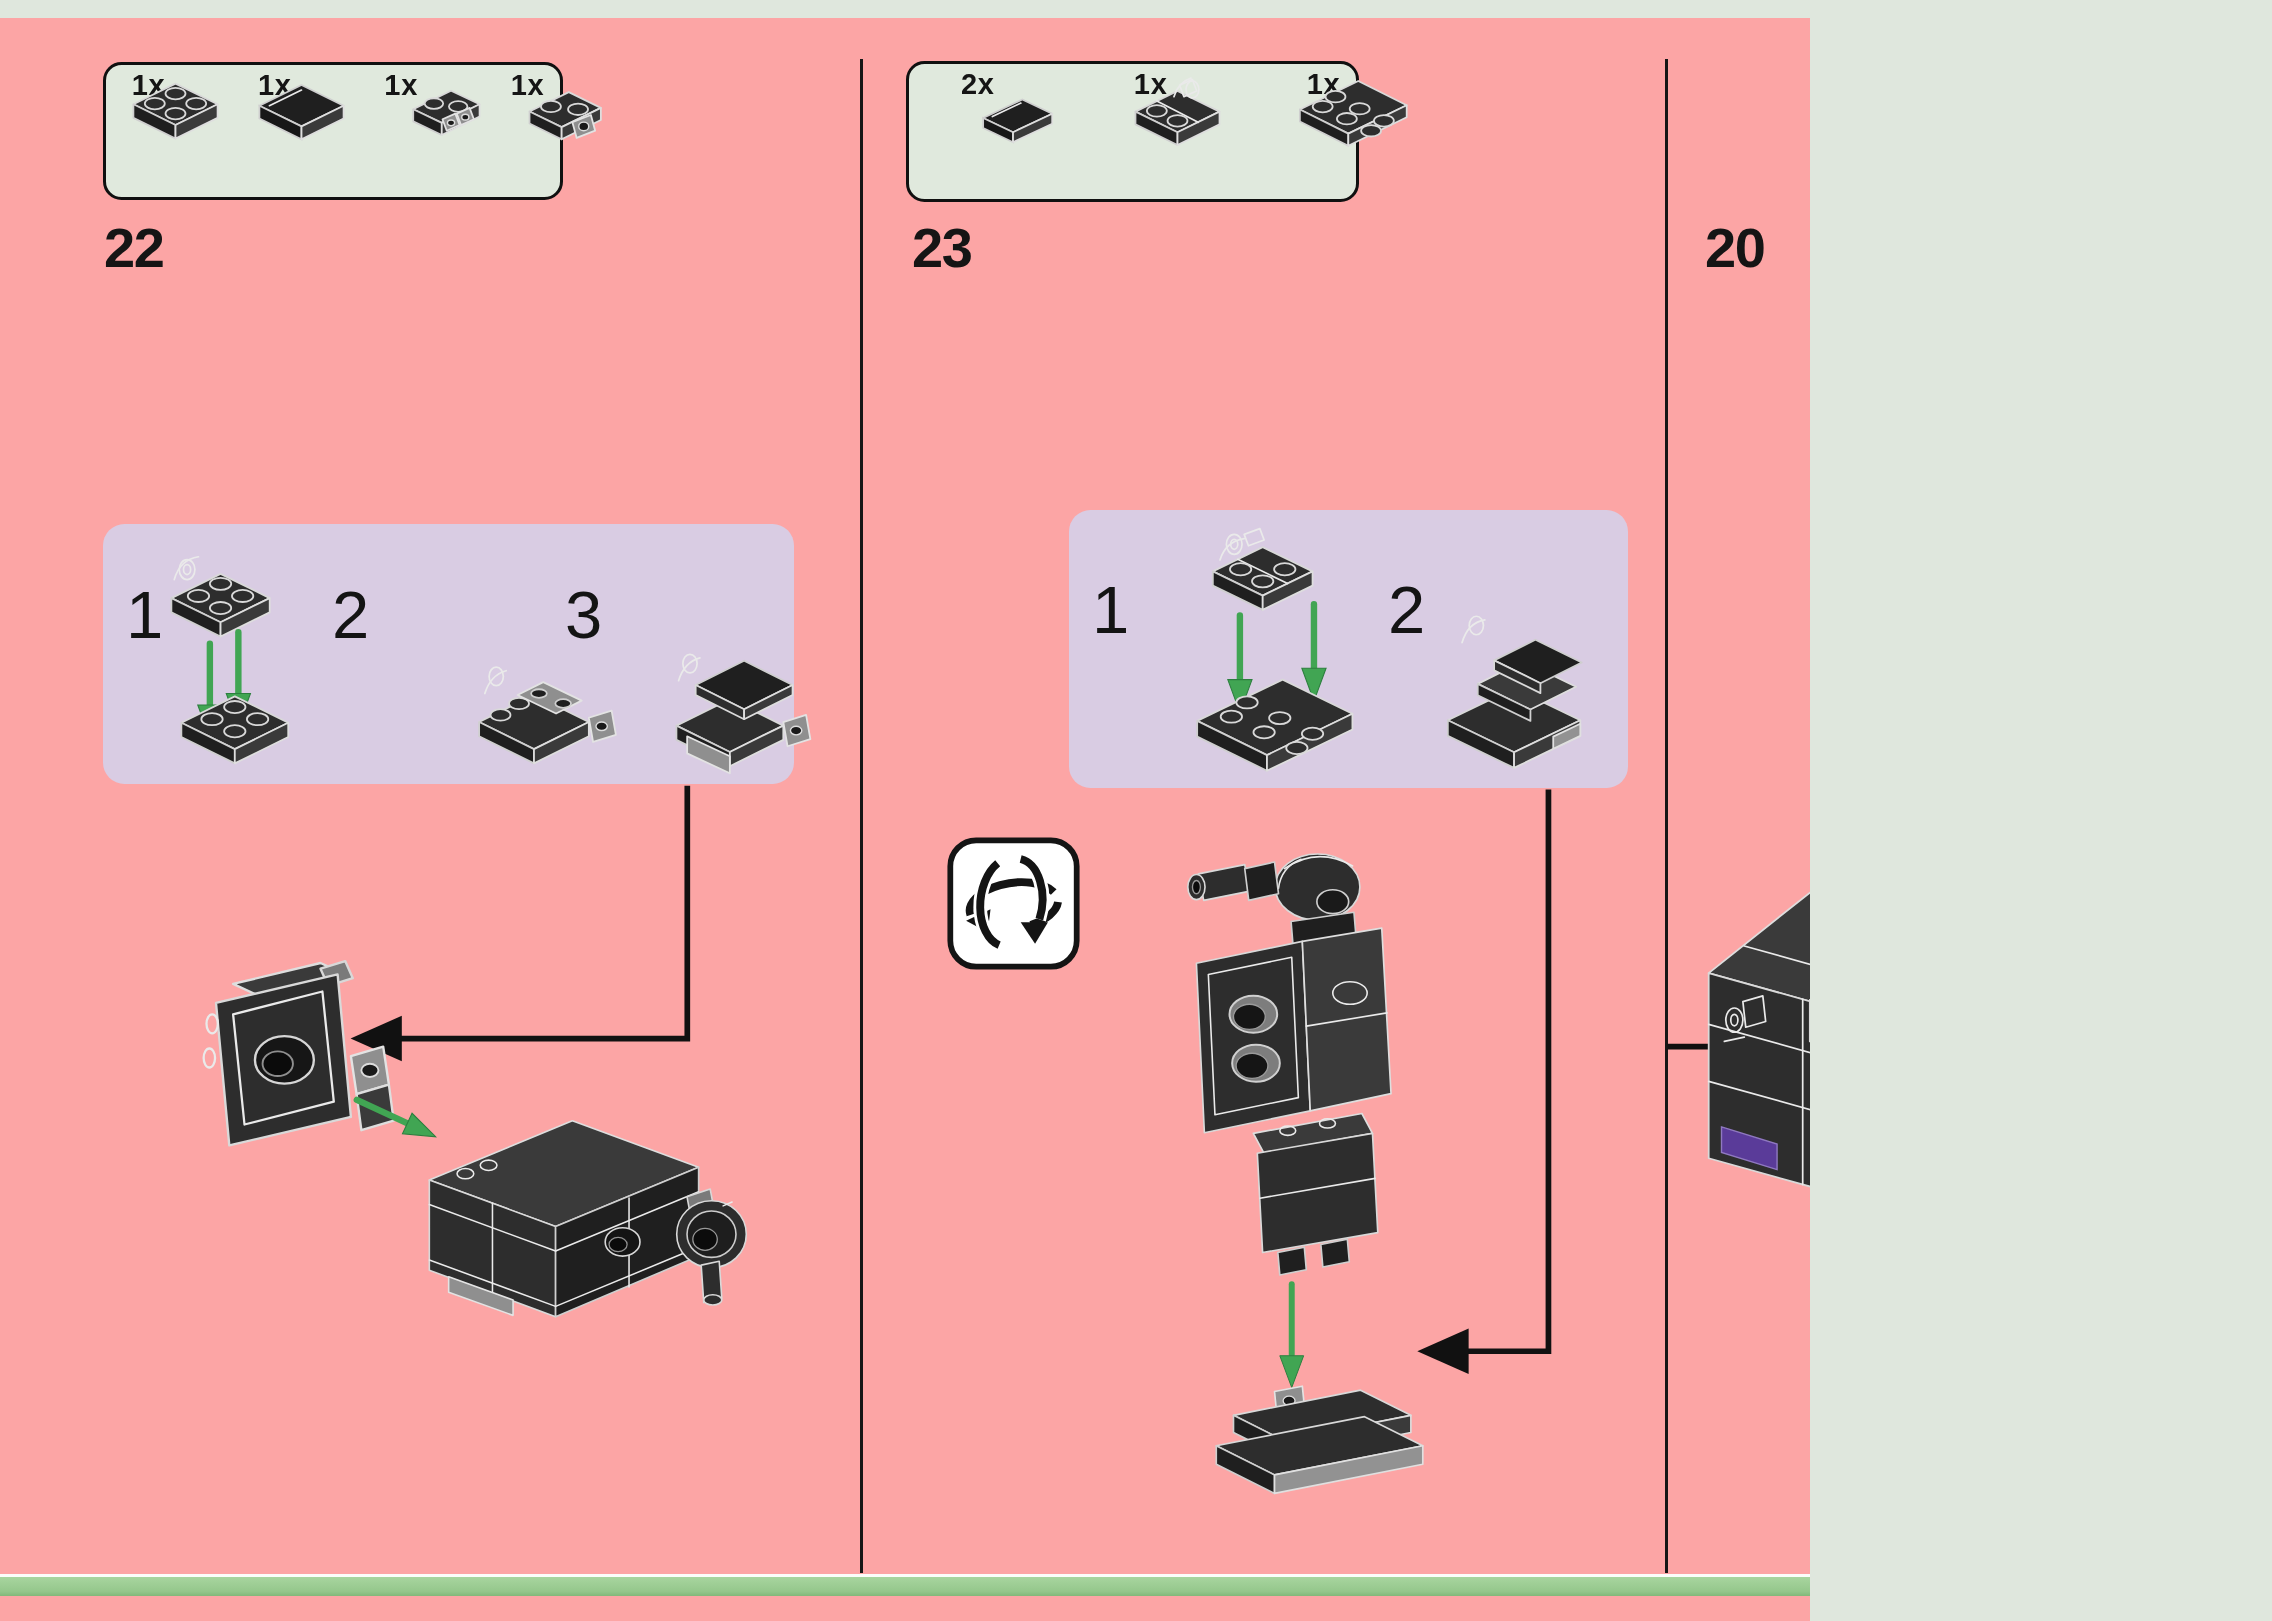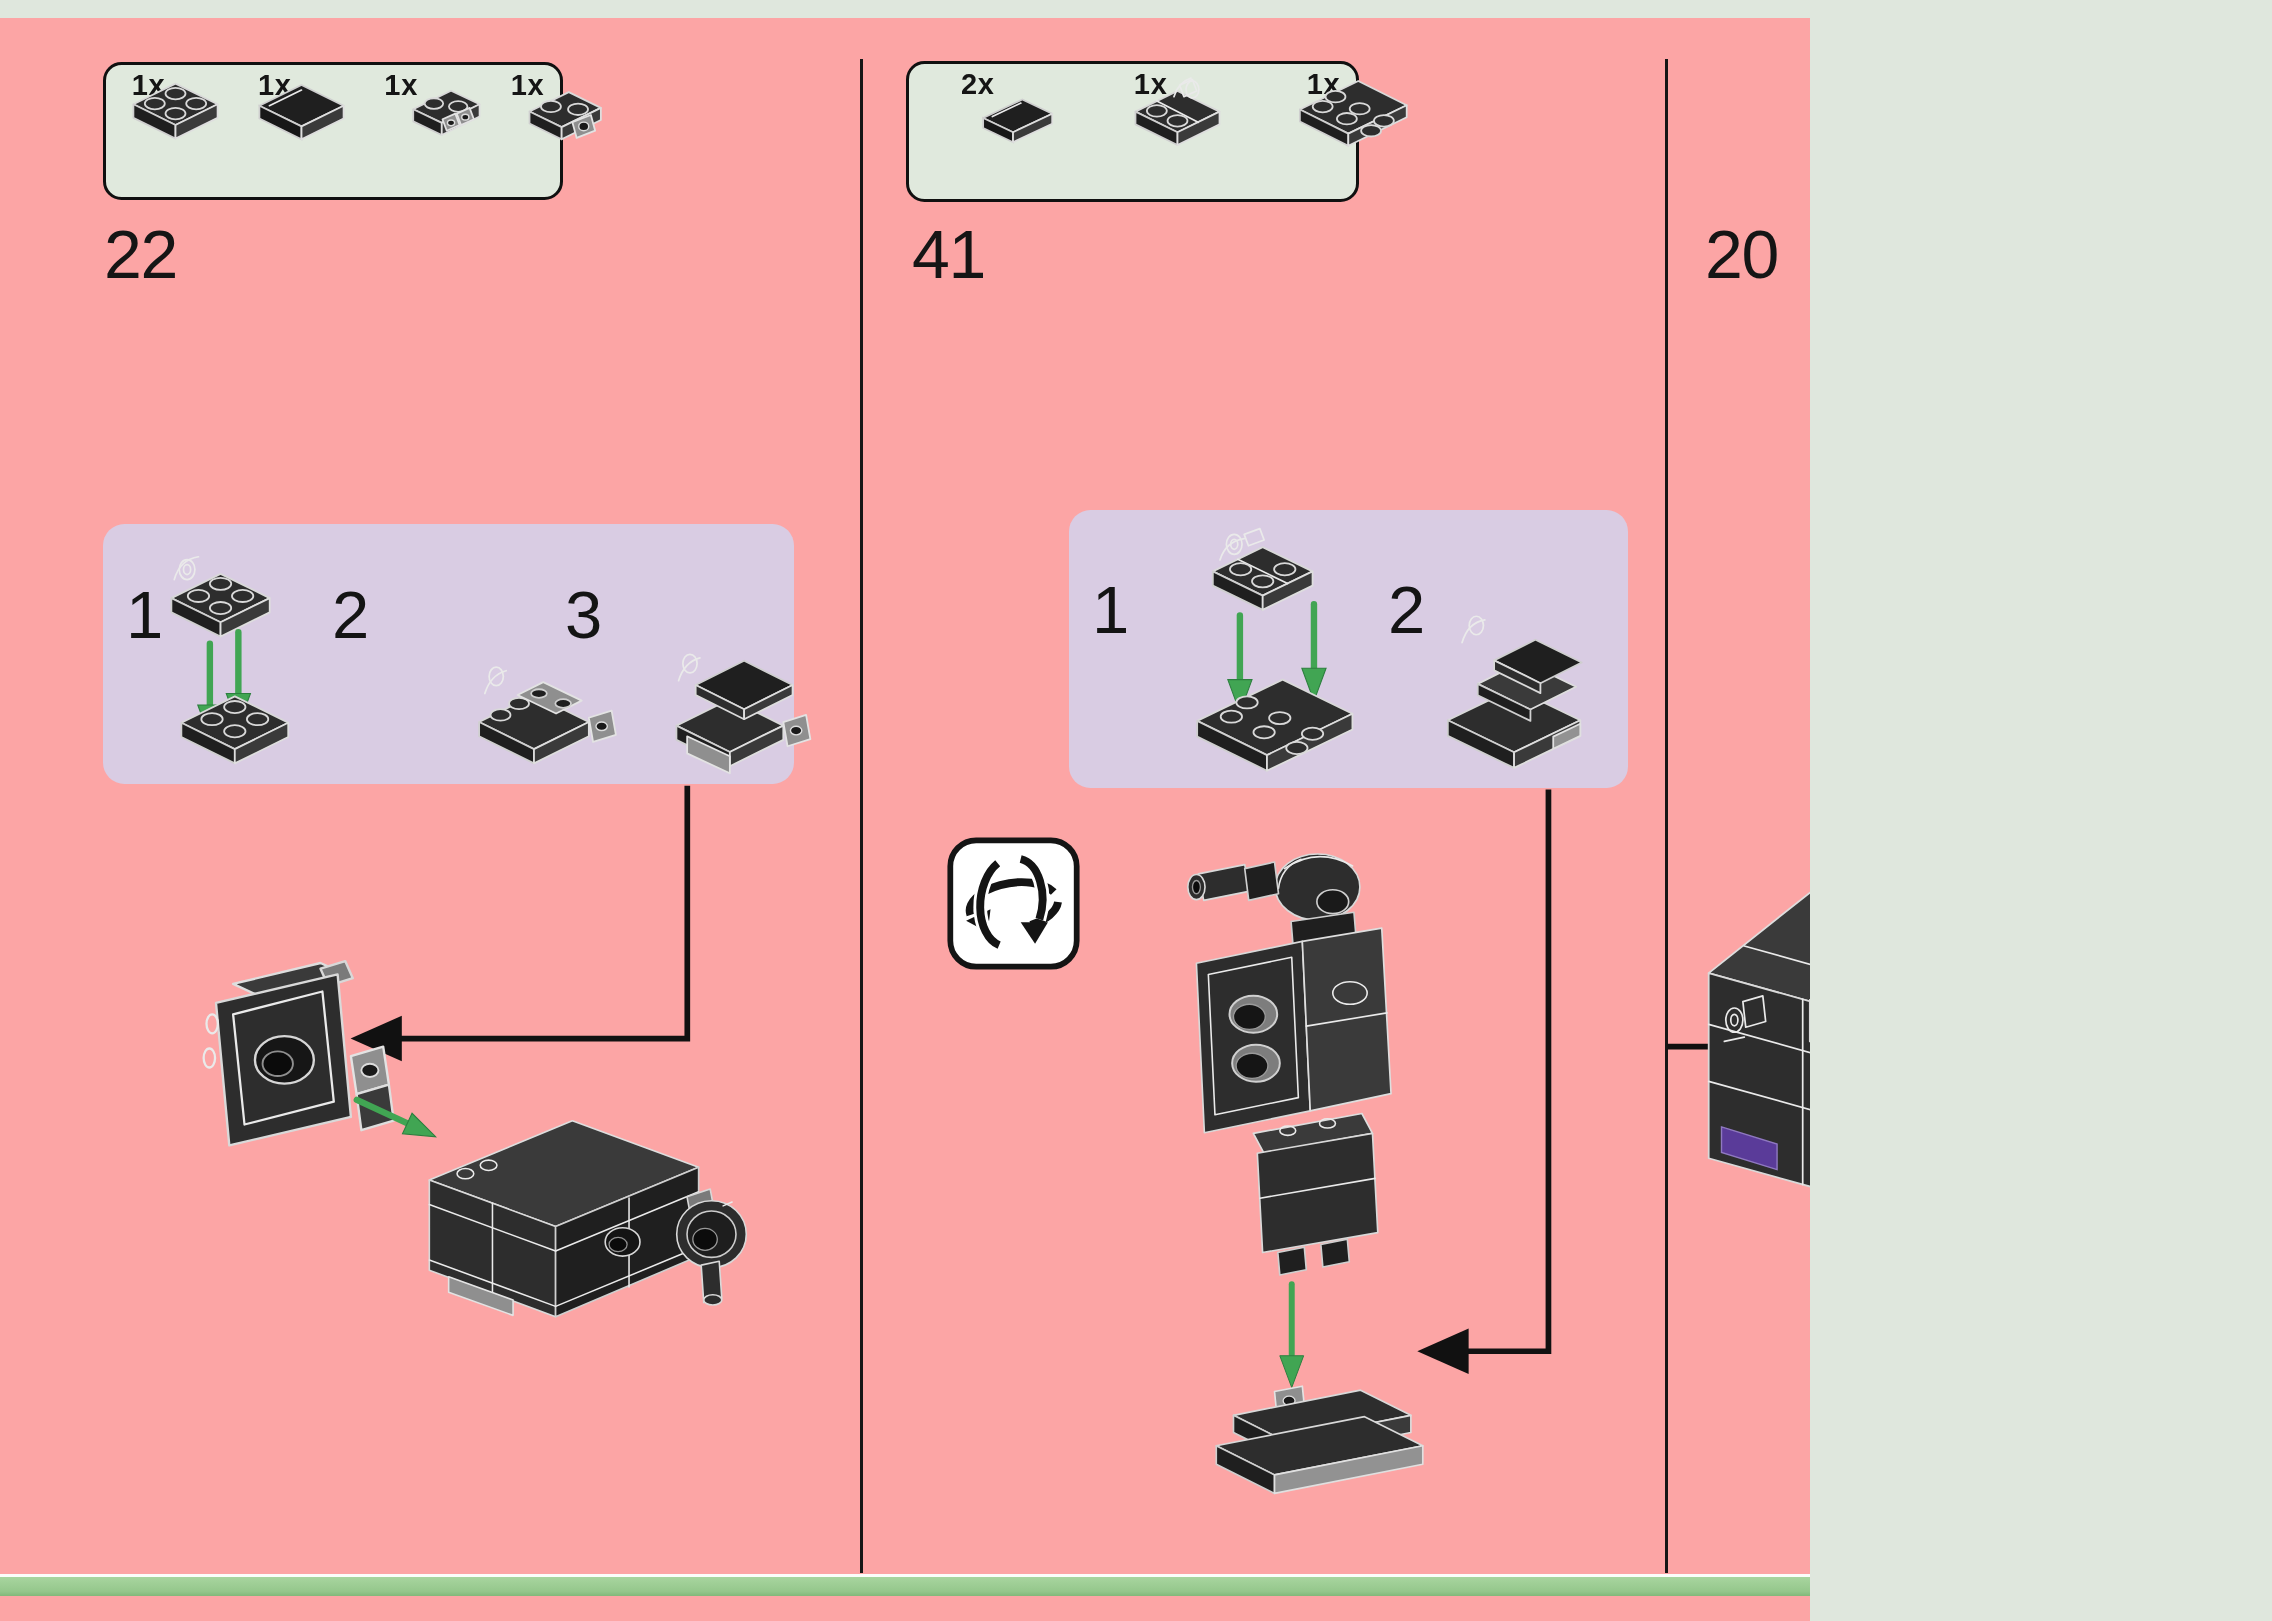--- a/index.html
+++ b/index.html
@@ -8,21 +8,21 @@
     background:#fca5a5;font-family:"Liberation Sans",sans-serif;color:#151515;margin-top:18px;
   }
   .divider{position:absolute;width:2.9px;background:#161616;}
   .parts-box{
     position:absolute;background:#e0e9dd;border:3.6px solid #101010;border-radius:18.5px;
     display:flex;align-items:flex-start;justify-content:space-between;
     padding:7.1px 15.7px 4.3px 15.7px;box-sizing:border-box;
   }
   .part{display:flex;flex-direction:column;align-items:flex-start;}
   .part-count{font-size:29px;font-weight:700;margin:-2.9px 0 0 10px;letter-spacing:0.7px;}
-  .step-num{position:absolute;font-size:68px;font-weight:400;letter-spacing:-1.4px;line-height:1;}
+  .step-num{position:absolute;font-size:56px;font-weight:700;letter-spacing:-1.4px;line-height:1;}
   .substep-panel{position:absolute;background:#d9cce3;border-radius:21.4px;}
   .substep-digit{position:absolute;font-size:67px;font-weight:400;line-height:1;color:#141414;}
   .page-num{position:absolute;font-size:31px;font-weight:400;}
   .white-strip{position:absolute;background:#fbfdfa;}
   .progress-bar{
     position:absolute;background:linear-gradient(#a8d59f,#95c78c 75%,#82b87a);
     border-radius:0 11.4px 11.4px 0;
   }
   svg{position:absolute;overflow:visible;}
   
@@ -136,21 +136,21 @@
         <ellipse class="b" cx="122" cy="70" rx="14" ry="8"></ellipse>
         <ellipse class="b" cx="36" cy="50" rx="14" ry="8"></ellipse>
         <ellipse class="b" cx="70" cy="67" rx="14" ry="8"></ellipse>
         <ellipse class="b" cx="104" cy="84" rx="14" ry="8"></ellipse>
       </svg>
       <span class="part-count">1x</span>
     </div>
   </div>
 
   <div class="step-num" style="left:104px;top:202px;">22</div>
-  <div class="step-num" style="left:912px;top:202px;">41</div>
+  <div class="step-num" style="left:912px;top:202px;">23</div>
   <div class="step-num" style="left:1705px;top:202px;">20</div>
 
   <div class="substep-panel" style="left:103px;top:506px;width:691px;height:260px;">
     <span class="substep-digit" style="left:23px;top:57px;">1</span>
     <span class="substep-digit" style="left:229px;top:57px;">2</span>
     <span class="substep-digit" style="left:462px;top:57px;">3</span>
     <svg width="691" height="260" viewBox="0 0 970 365" style="left:0;top:0;">
 
       <g class="wl">
         <ellipse cx="118" cy="64" rx="11" ry="14"></ellipse>

